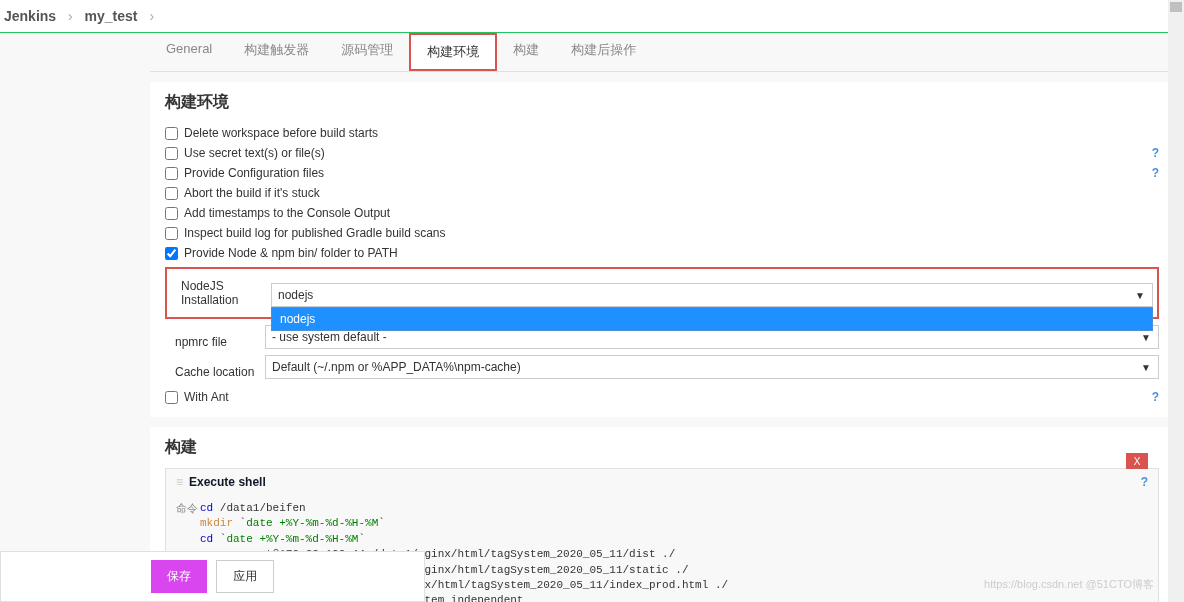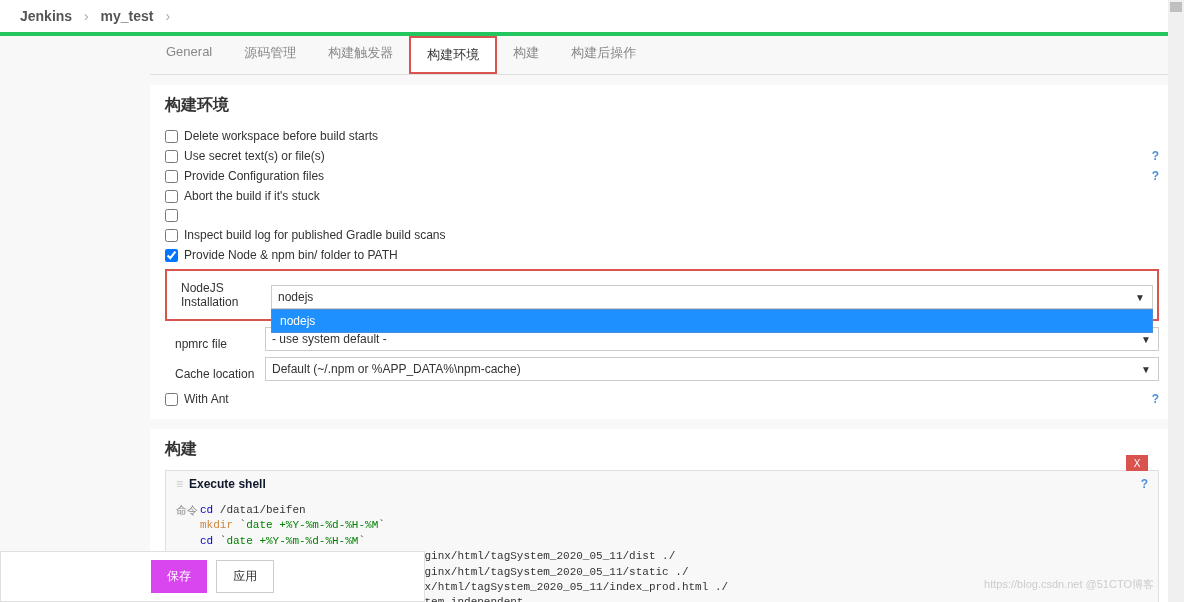--- a/index.html
+++ b/index.html
@@ -1,17 +1,17 @@
 <!DOCTYPE html>
 <html><head>
   <meta charset="utf-8">
   <style>
     * { margin: 0; padding: 0; box-sizing: border-box; }
     body { font-family: Arial, "Microsoft YaHei", sans-serif; font-size: 12px; color: #333; background: #fff; }
-    .breadcrumb { padding: 8px 20px; background: #fff; border-bottom: 4px solid #22c55e; font-size: 14px; font-weight: bold; color: #888; }
+    .breadcrumb { padding: 8px 4px; background: #fff; border-bottom: 1px solid #22c55e; font-size: 14px; font-weight: bold; color: #888; }
     .breadcrumb span { color: #555; }
     .breadcrumb .sep { margin: 0 8px; color: #aaa; font-weight: normal; }
     .content { width: 100%; padding: 0 10px 80px 150px; background: #f8f8f8; }
     .tabs { display: flex; border-bottom: 1px solid #e0e0e0; margin-bottom: 10px; background: #f8f8f8; }
     .tab { padding: 8px 16px; color: #888; cursor: pointer; font-size: 13px; }
     .tab.active { color: #333; border: 2px solid #d9534f; border-bottom: 2px solid #d9534f; background: #fff; }
     .panel { background: #fff; padding: 10px 15px; margin-bottom: 10px; }
     .section-title { font-size: 16px; font-weight: bold; margin-bottom: 10px; color: #333; }
     .check-row { display: flex; align-items: center; padding: 3px 0; }
     .check-row input[type="checkbox"] { margin-right: 6px; }
@@ -53,22 +53,22 @@
 <div class="breadcrumb">
   <span>Jenkins</span>
   <span class="sep">›</span>
   <span>my_test</span>
   <span class="sep">›</span>
 </div>
 
 <div class="content">
   <div class="tabs" id="tabs">
       <div class="tab">General</div>
+      <div class="tab">构建触发器</div>
       <div class="tab">源码管理</div>
-      <div class="tab">构建触发器</div>
       <div class="tab active">构建环境</div>
       <div class="tab">构建</div>
       <div class="tab">构建后操作</div>
     </div>
 
   <div class="panel">
     <div class="section-title">构建环境</div>
     <div id="env-checks">
         <div class="check-row">
           <input type="checkbox" style="">
@@ -83,20 +83,21 @@
           <input type="checkbox" style="">
           <label>Provide Configuration files</label>
           <span class="help-icon">?</span>
         </div>
         <div class="check-row">
           <input type="checkbox" style="">
           <label>Abort the build if it's stuck</label>
         </div>
         <div class="check-row">
           <input type="checkbox" style="">
+          <label>Add timestamps to the Console Output</label>
         </div>
         <div class="check-row">
           <input type="checkbox" style="">
           <label>Inspect build log for published Gradle build scans</label>
         </div>
         <div class="check-row">
           <input type="checkbox" checked="" style="">
           <label>Provide Node &amp; npm bin/ folder to PATH</label>
         </div>
       </div>

